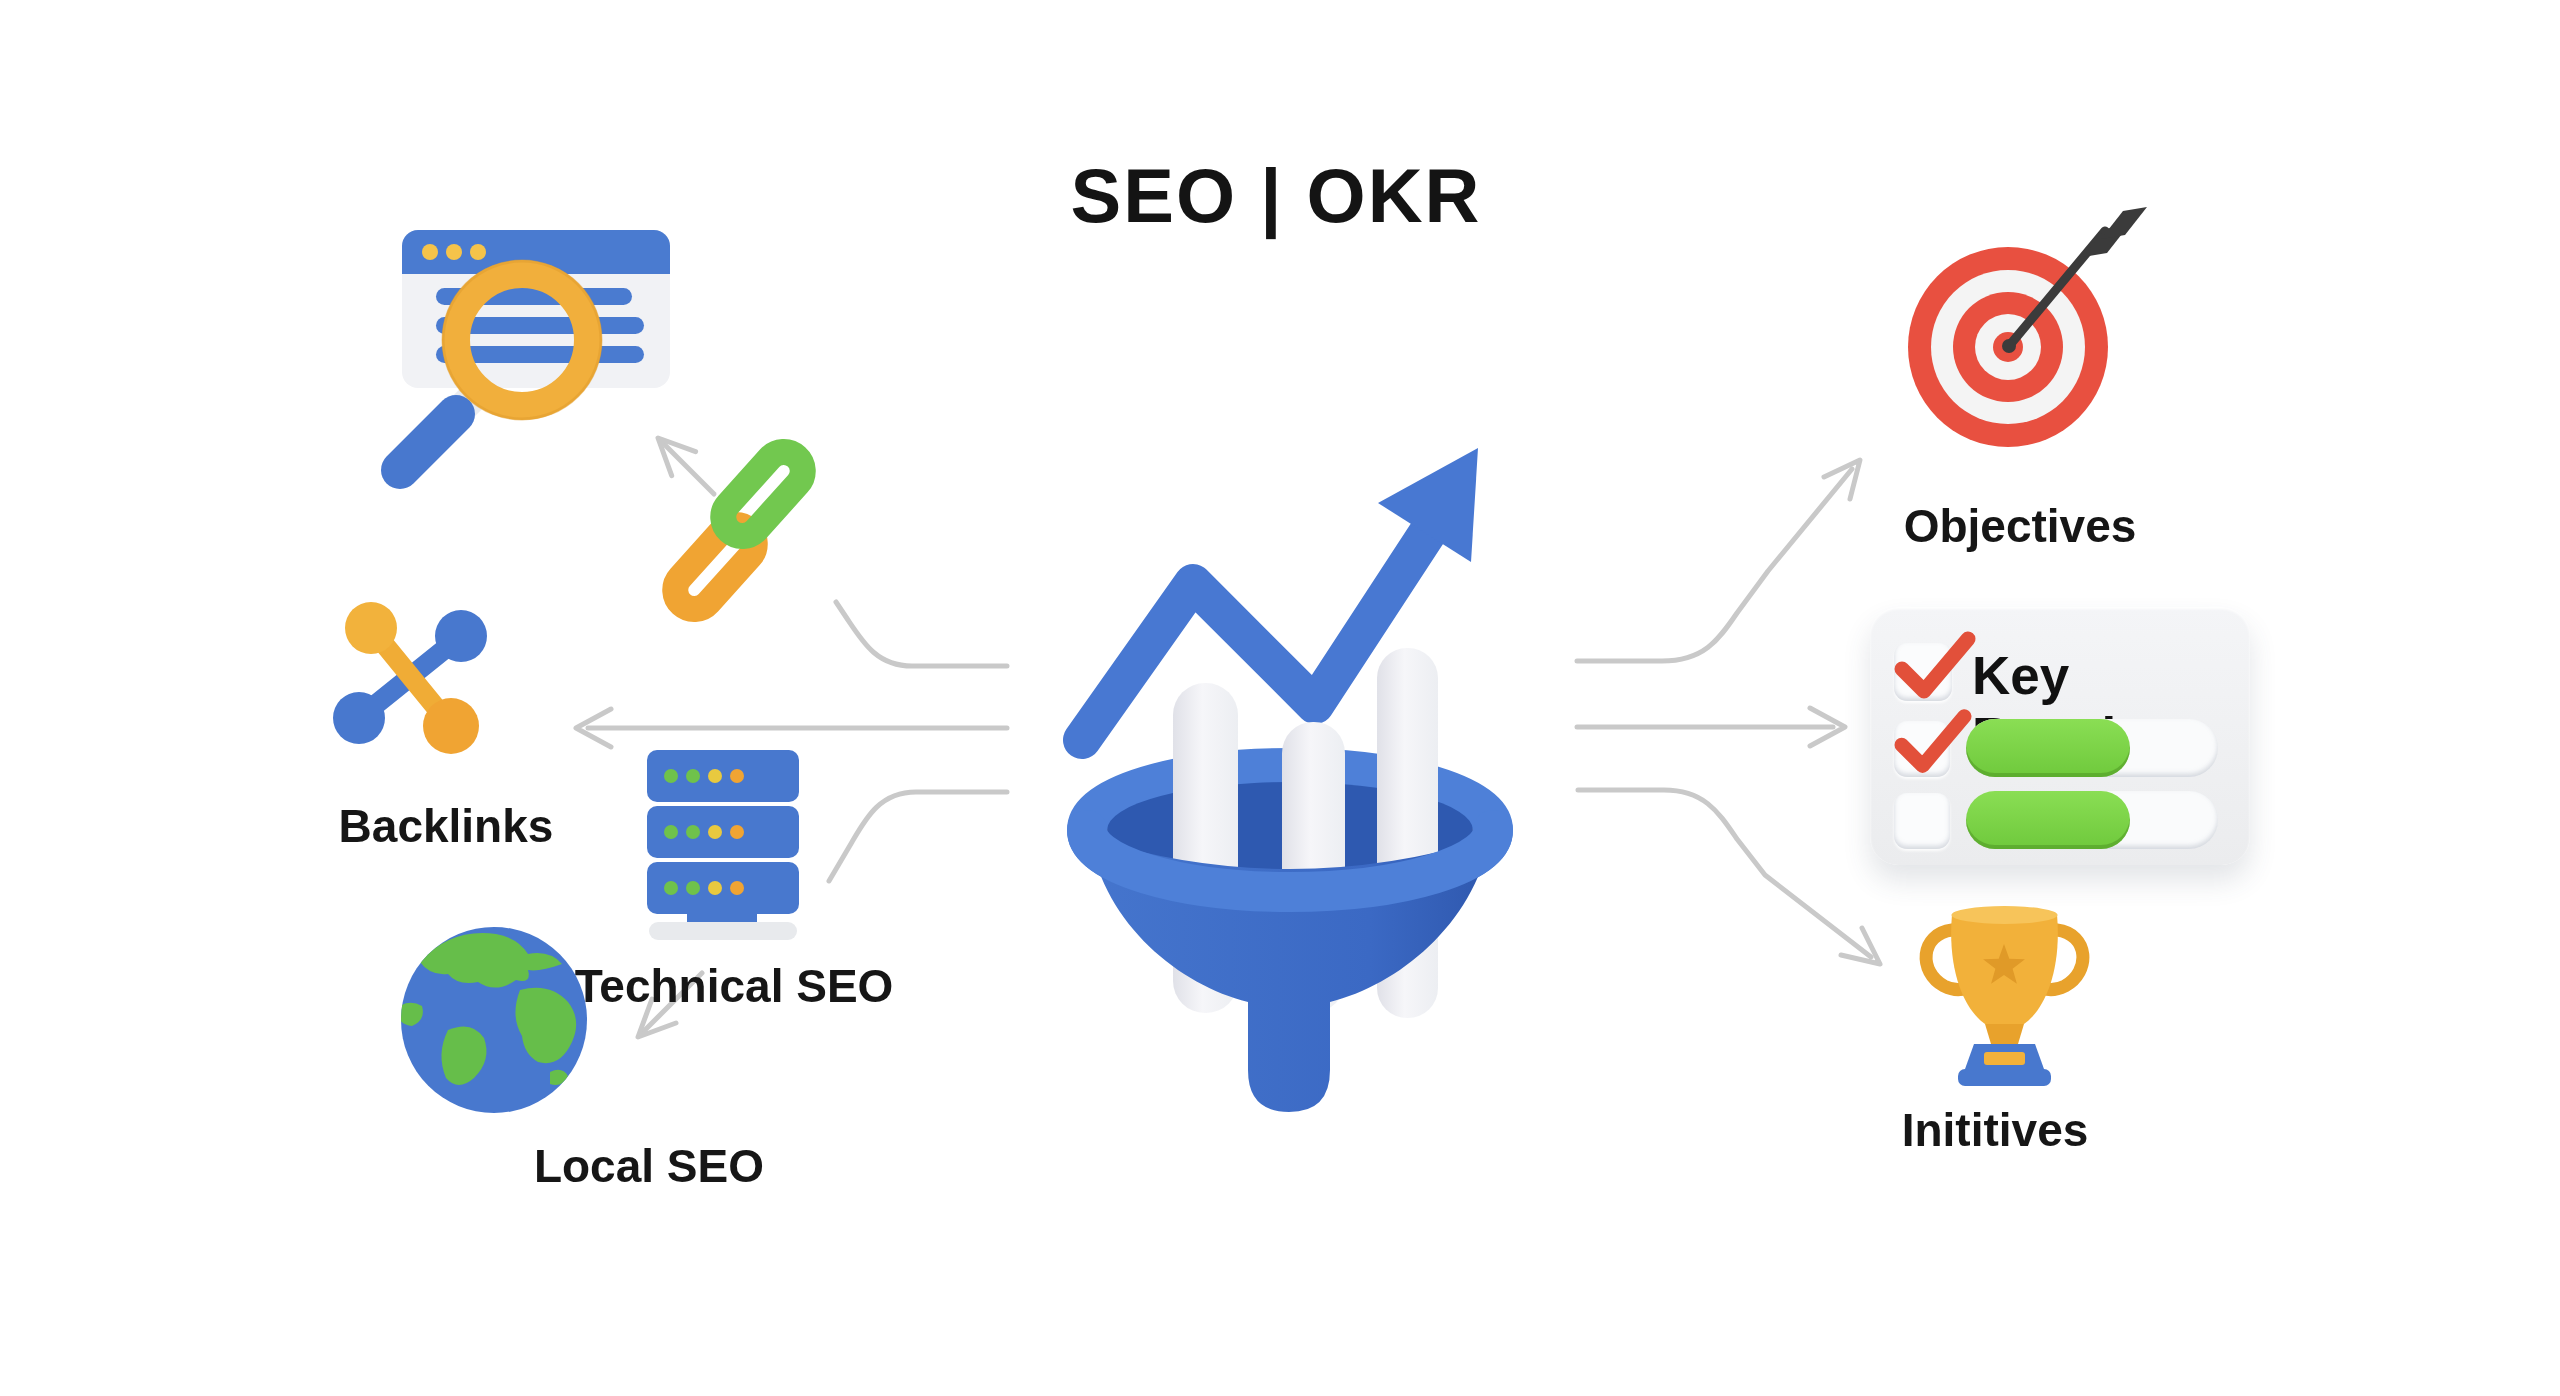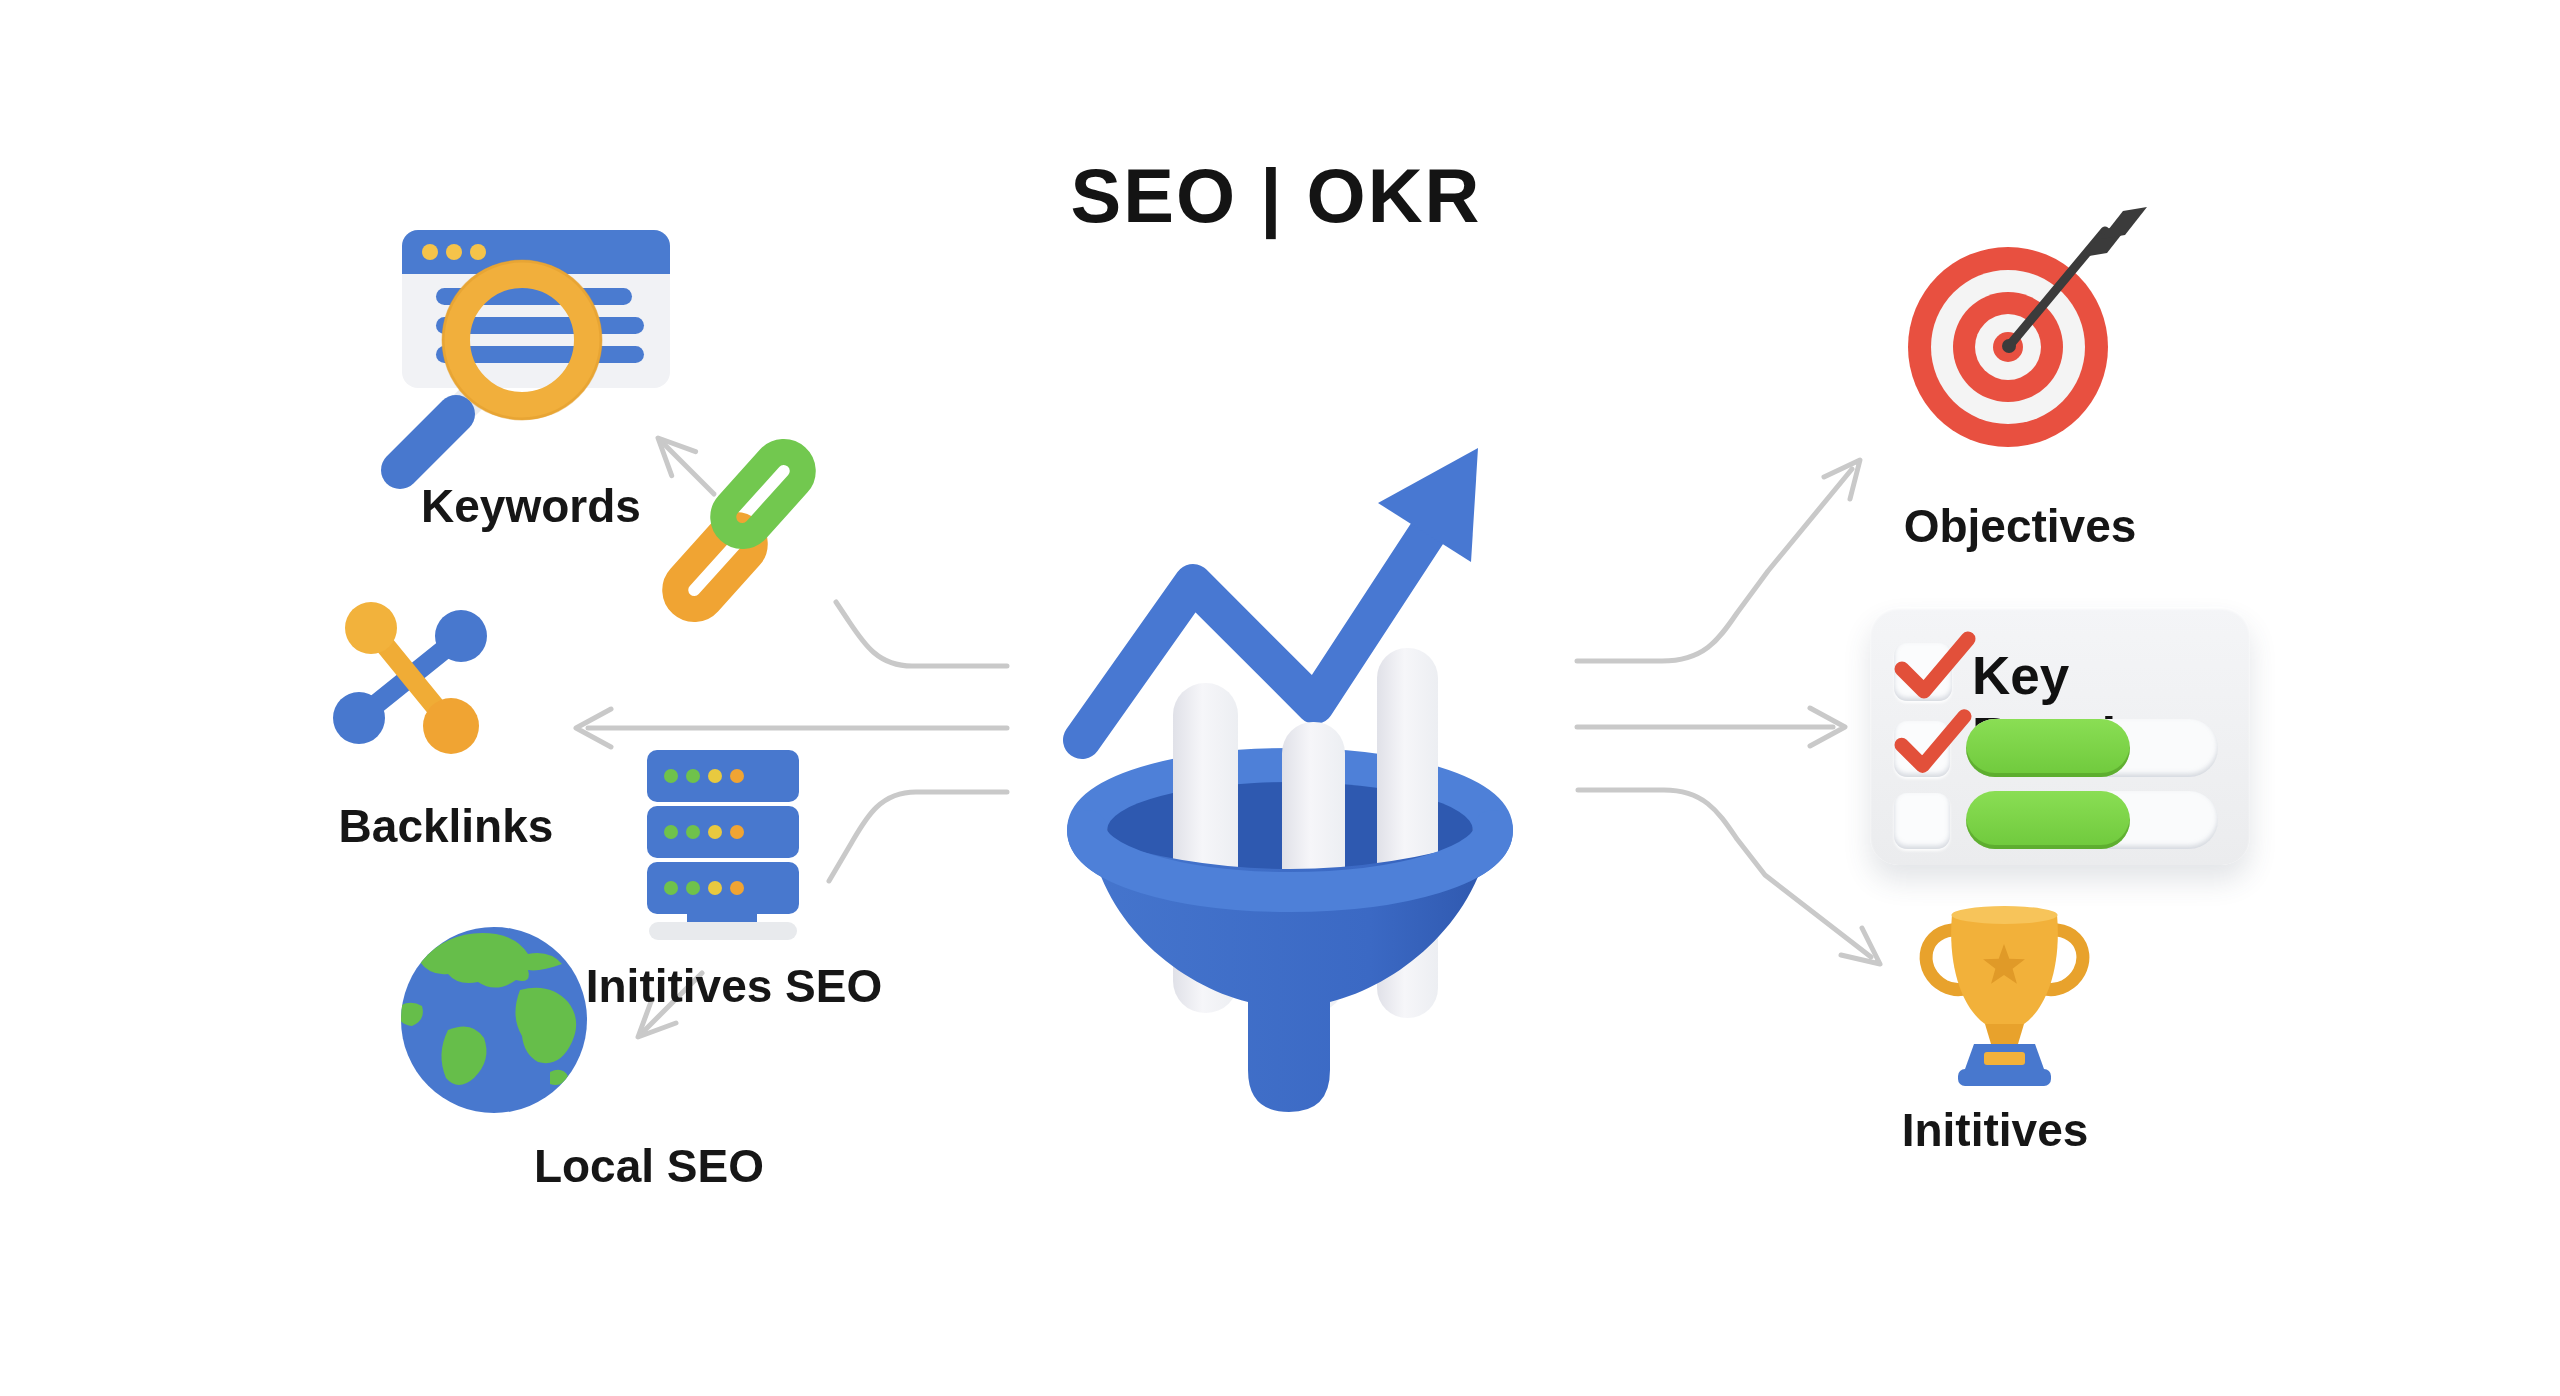--- a/index.html
+++ b/index.html
@@ -91,21 +91,20 @@
       <circle cx="106" cy="24" r="8" fill="#f5c34a"></circle>
       <rect x="64" y="60" width="196" height="17" rx="8.5" fill="#4a7bd0"></rect>
       <rect x="64" y="89" width="208" height="17" rx="8.5" fill="#4a7bd0"></rect>
       <rect x="64" y="118" width="208" height="17" rx="8.5" fill="#4a7bd0"></rect>
       <path d="M 104 166 L 92 178" stroke="#e9ebef" stroke-width="30" stroke-linecap="round"></path>
       <path d="M 84 186 L 28 242" stroke="#4878ce" stroke-width="38" stroke-linecap="round"></path>
       <circle cx="150" cy="112" r="66" fill="none" stroke="#f1af3c" stroke-width="28"></circle>
       <circle cx="150" cy="112" r="79" fill="none" stroke="#e09c2c" stroke-width="3" opacity="0.5"></circle>
     </svg>
   </figure>
-  <div class="label" style="left:271px;top:480px;">Keywords</div>
 
   <figure class="node" style="left:645px;top:430px;">
     <svg width="180" height="215" viewBox="0 0 180 215">
       <g transform="translate(70,137) rotate(42)">
         <rect x="-19" y="-50" width="38" height="100" rx="19" fill="none" stroke="#f0a433" stroke-width="26"></rect>
       </g>
       <g transform="translate(118,64) rotate(42)">
         <rect x="-19" y="-50" width="38" height="100" rx="19" fill="none" stroke="#72c84f" stroke-width="26"></rect>
       </g>
     </svg>
@@ -141,21 +140,21 @@
           <circle cx="56" cy="84" r="7" fill="#6fc24b"></circle>
         <circle cx="78" cy="84" r="7" fill="#e8c93f"></circle>
           <circle cx="100" cy="84" r="7" fill="#f0a433"></circle>
         <circle cx="34" cy="140" r="7" fill="#6fc24b"></circle>
           <circle cx="56" cy="140" r="7" fill="#6fc24b"></circle>
         <circle cx="78" cy="140" r="7" fill="#e8c93f"></circle>
           <circle cx="100" cy="140" r="7" fill="#f0a433"></circle>
       </g>
     </svg>
   </figure>
-  <div class="label" style="left:474px;top:960px;">Inititives SEO</div>
+  <div class="label" style="left:474px;top:960px;">Technical SEO</div>
 
   <figure class="node" style="left:400px;top:920px;">
     <svg width="192" height="200" viewBox="0 0 192 200">
       <defs>
         <clipPath id="globeClip">
             <circle cx="94" cy="100" r="93"></circle>
           </clipPath>
       </defs>
       <circle cx="94" cy="100" r="93" fill="#4878ce"></circle>
       <g clip-path="url(#globeClip)" fill="#66be4a">

